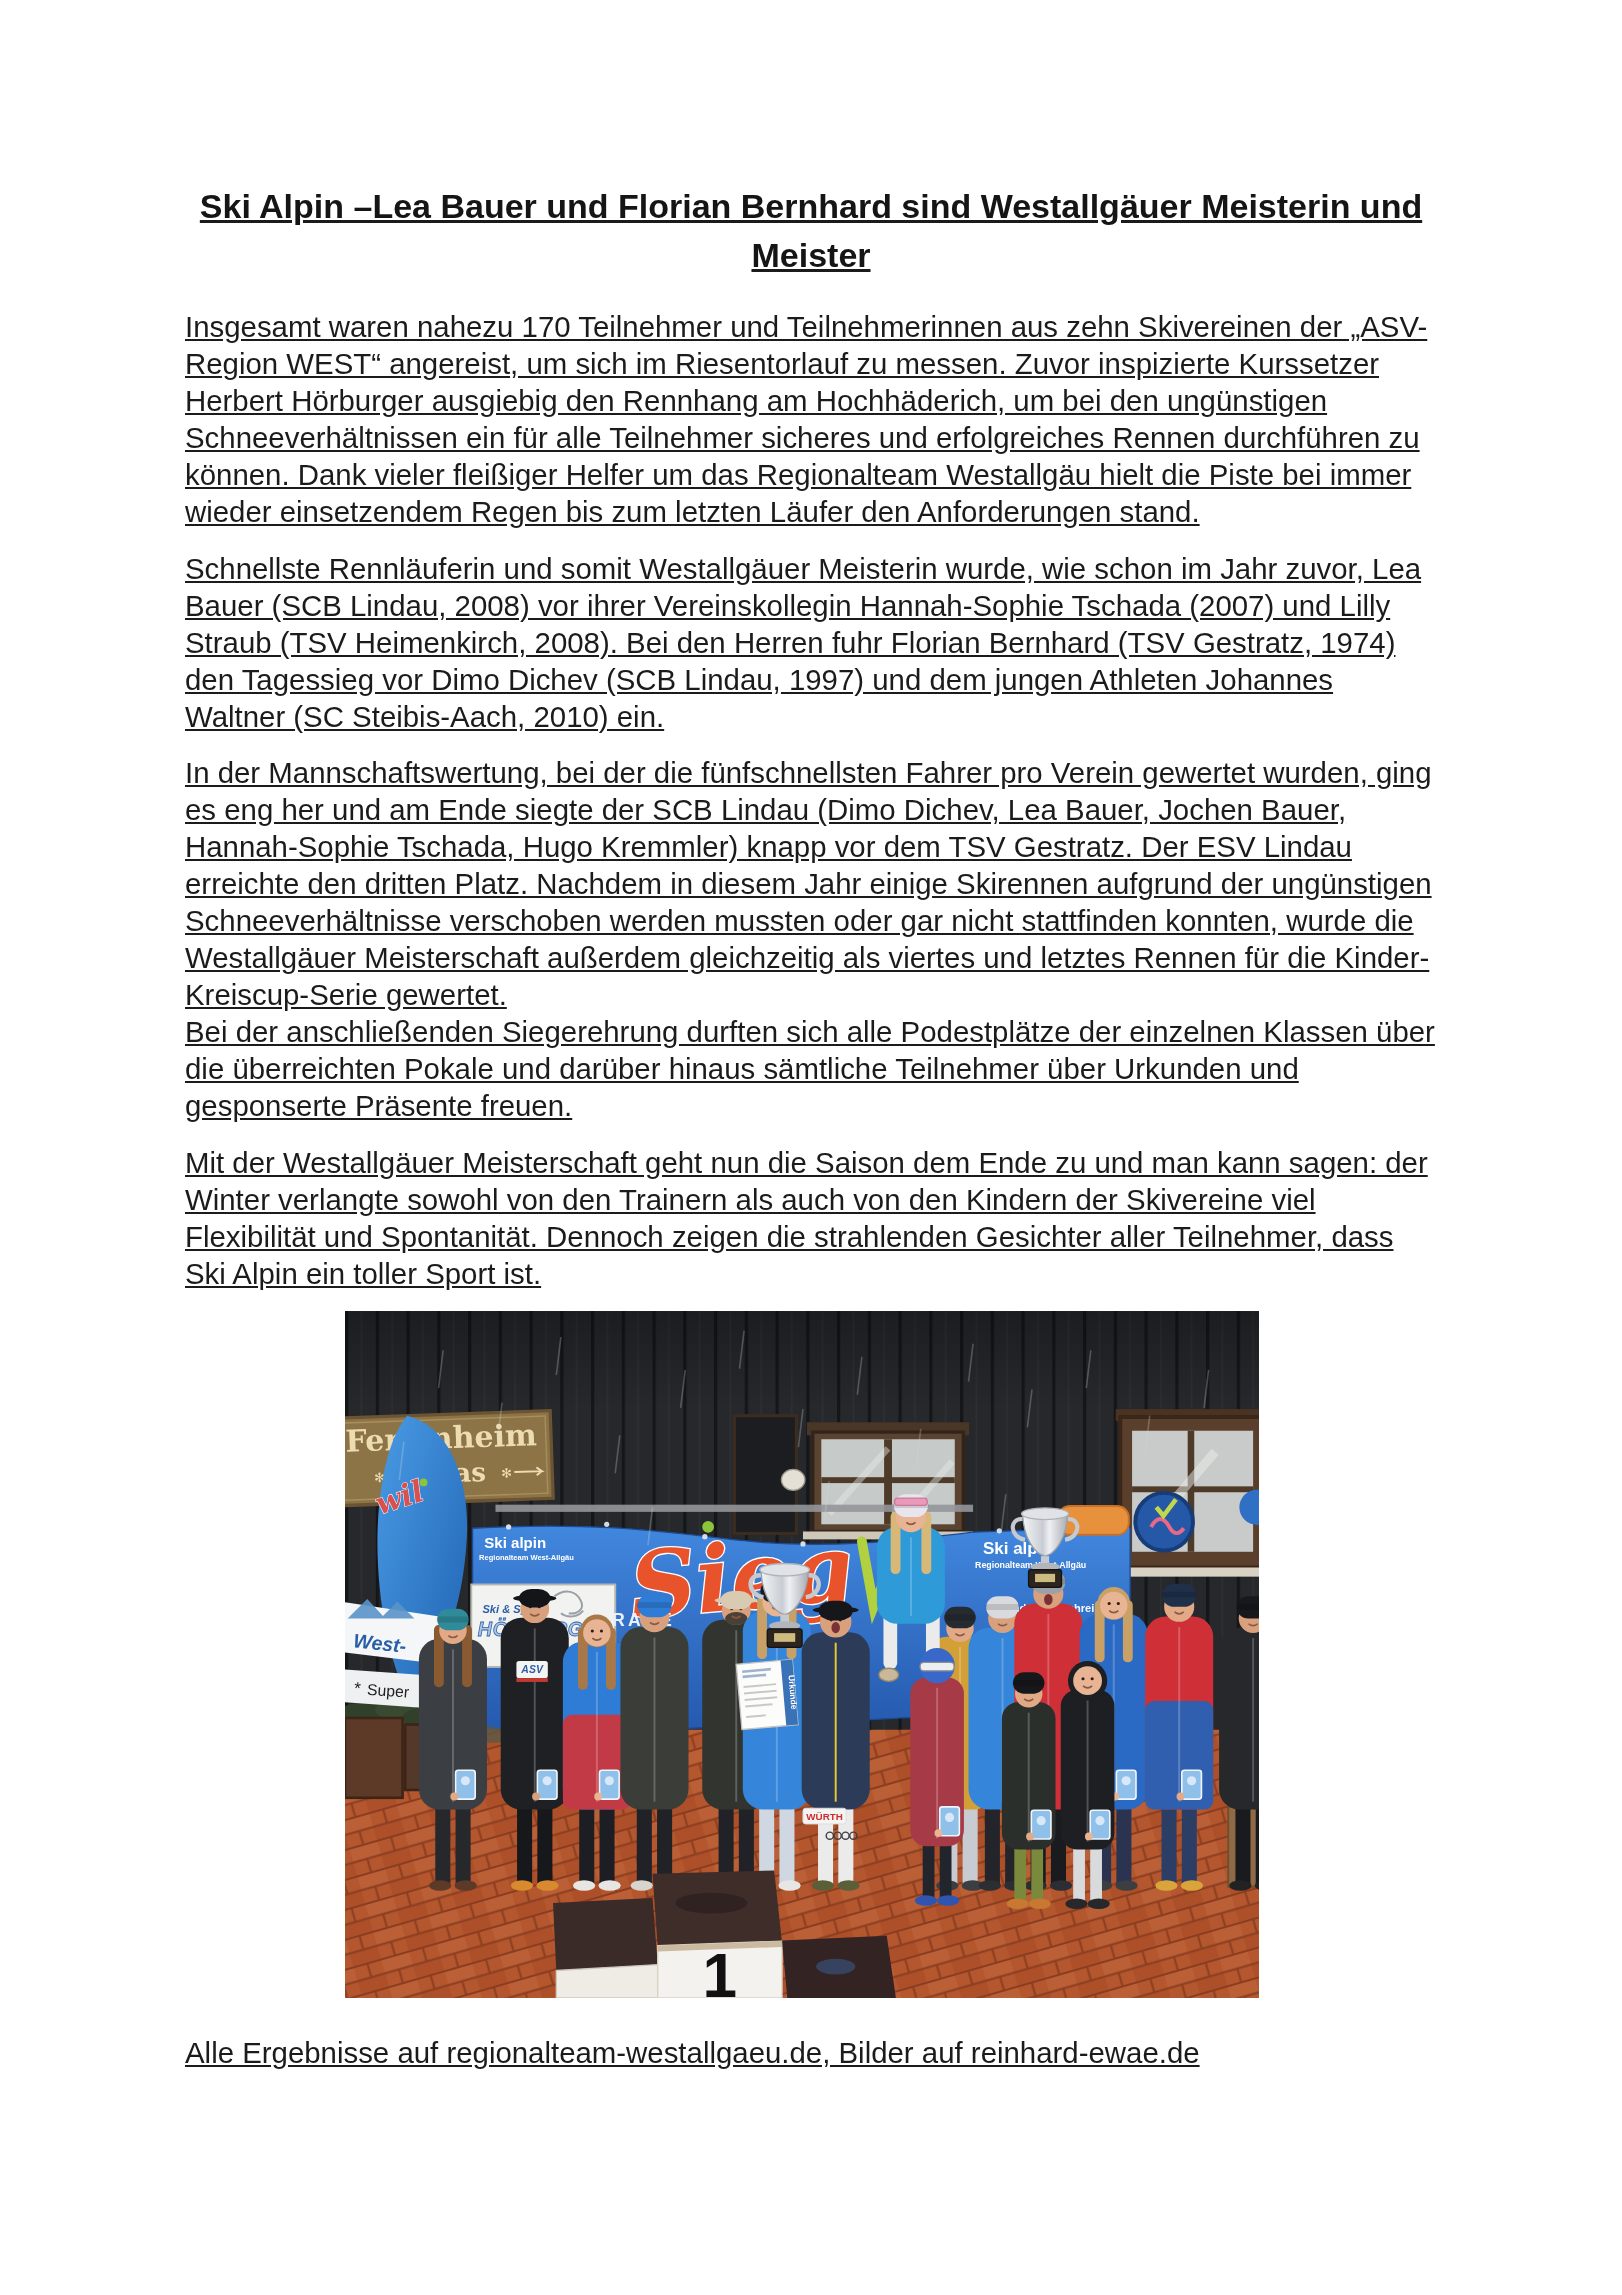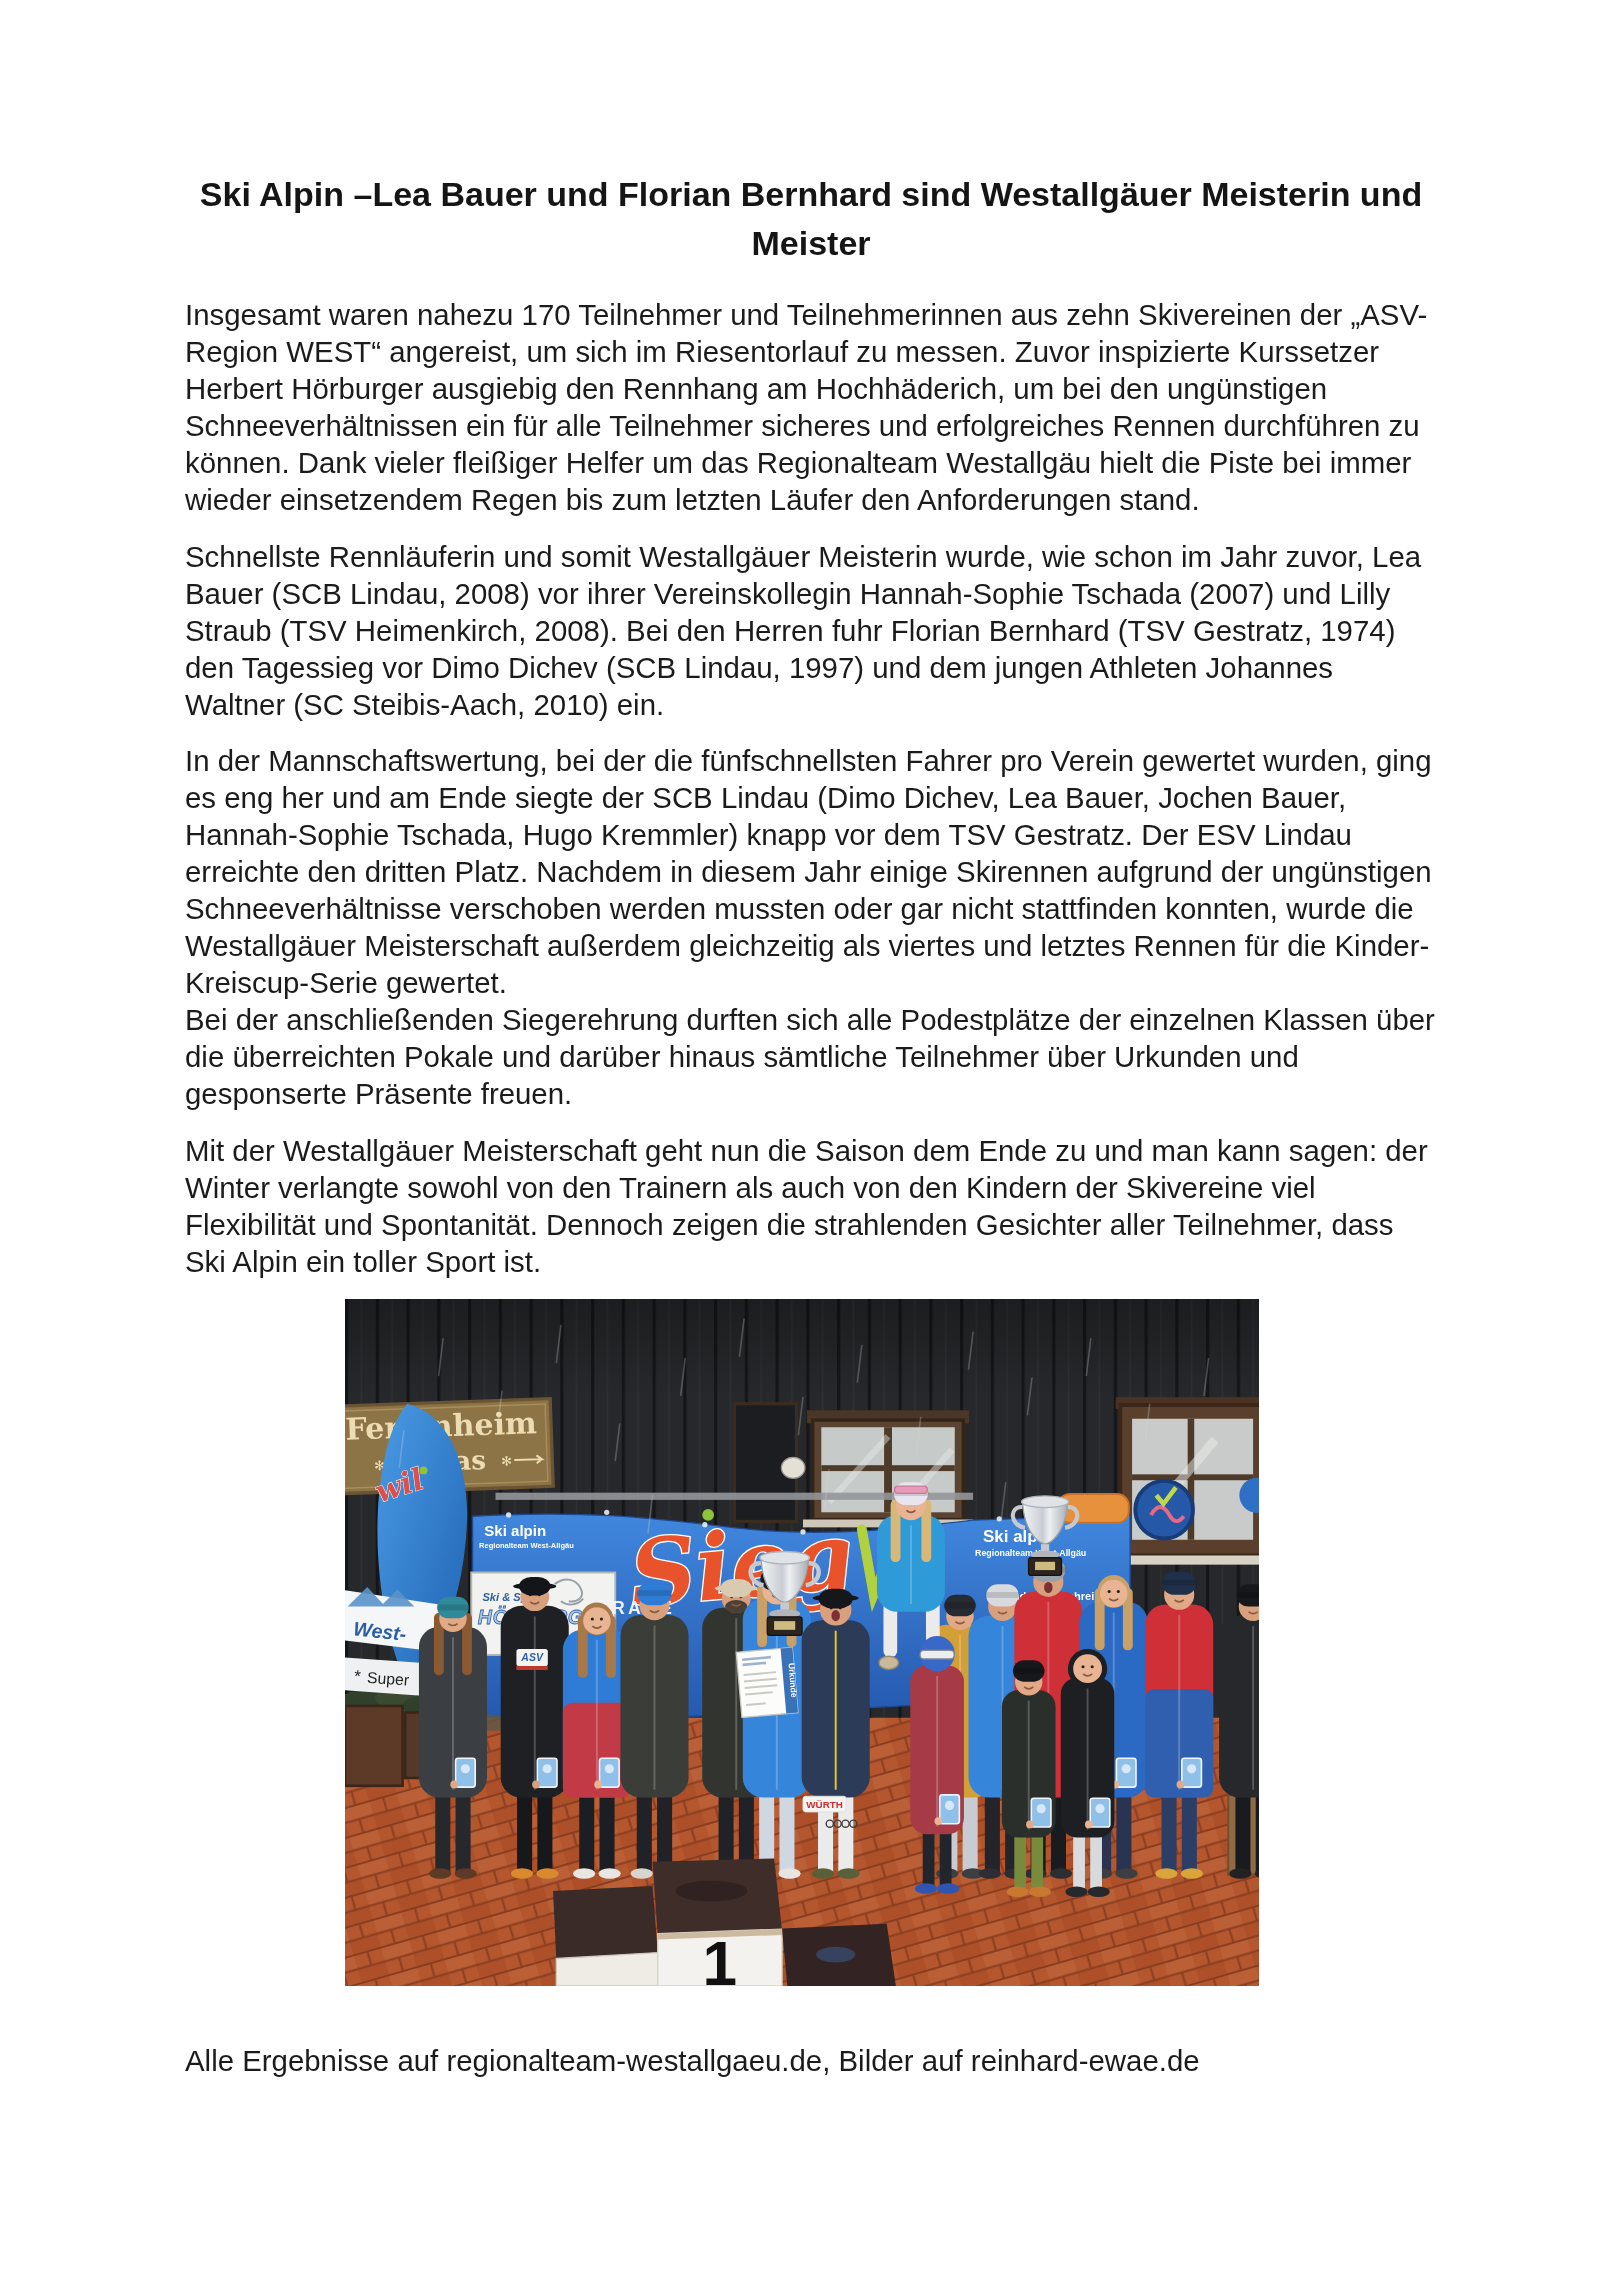--- a/index.html
+++ b/index.html
@@ -1,23 +1,23 @@
 <!DOCTYPE html>
 <html style="font-size:10.5px"><head>
 <meta charset="utf-8">
 <style>
   html,body{margin:0;padding:0;background:#ffffff;}
   .page{position:relative;width:1622px;height:2295px;background:#ffffff;overflow:hidden;
         font-family:"Liberation Sans",sans-serif;color:#1b1b1b;}
-  .content{position:absolute;left:185px;top:170px;width:1252px;}
+  .content{position:absolute;left:185px;top:182px;width:1252px;text-decoration:underline;}
   .title{font-size:34px;line-height:1.45;font-weight:bold;text-align:center;margin:0 0 27.5px 0;color:#151515;}
   .para{font-size:29.4px;line-height:37px;margin:0 0 19.6px 0;white-space:pre-line;}
   .photo{margin:5.2px 0 0 160px;width:914px;height:687px;padding:0;}
   .photo svg{display:block;}
-  .footer{font-size:29.4px;line-height:37px;margin:56px 0 0 0;}
+  .footer{font-size:29.4px;line-height:37px;margin:36px 0 0 0;}
   text{user-select:none;}
 </style>
 </head>
 <body>
 
 <div class="page">
   <div class="content">
     <h1 class="title">Ski Alpin –Lea Bauer und Florian Bernhard sind Westallgäuer Meisterin und Meister</h1>
     <p class="para">Insgesamt waren nahezu 170 Teilnehmer und Teilnehmerinnen aus zehn Skivereinen der „ASV-Region WEST“ angereist, um sich im Riesentorlauf zu messen. Zuvor inspizierte Kurssetzer Herbert Hörburger ausgiebig den Rennhang am Hochhäderich, um bei den ungünstigen Schneeverhältnissen ein für alle Teilnehmer sicheres und erfolgreiches Rennen durchführen zu können. Dank vieler fleißiger Helfer um das Regionalteam Westallgäu hielt die Piste bei immer wieder einsetzendem Regen bis zum letzten Läufer den Anforderungen stand.</p>
     <p class="para">Schnellste Rennläuferin und somit Westallgäuer Meisterin wurde, wie schon im Jahr zuvor, Lea Bauer (SCB Lindau, 2008) vor ihrer Vereinskollegin Hannah-Sophie Tschada (2007) und Lilly Straub (TSV Heimenkirch, 2008). Bei den Herren fuhr Florian Bernhard (TSV Gestratz, 1974) den Tagessieg vor Dimo Dichev (SCB Lindau, 1997) und dem jungen Athleten Johannes Waltner (SC Steibis-Aach, 2010) ein.</p>

